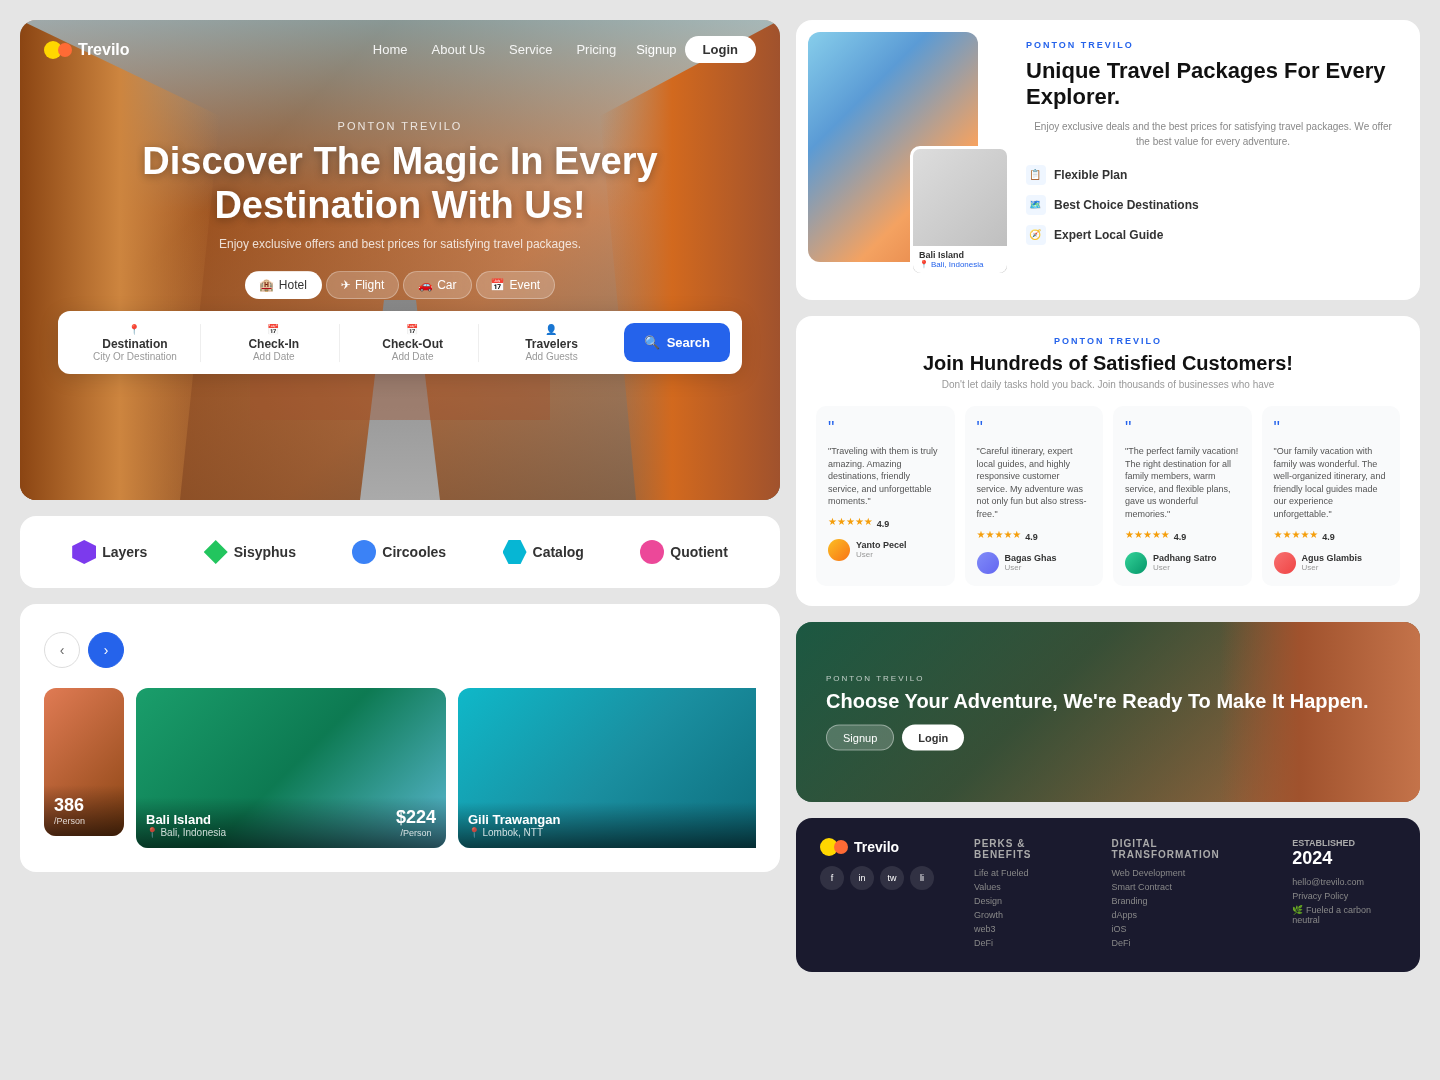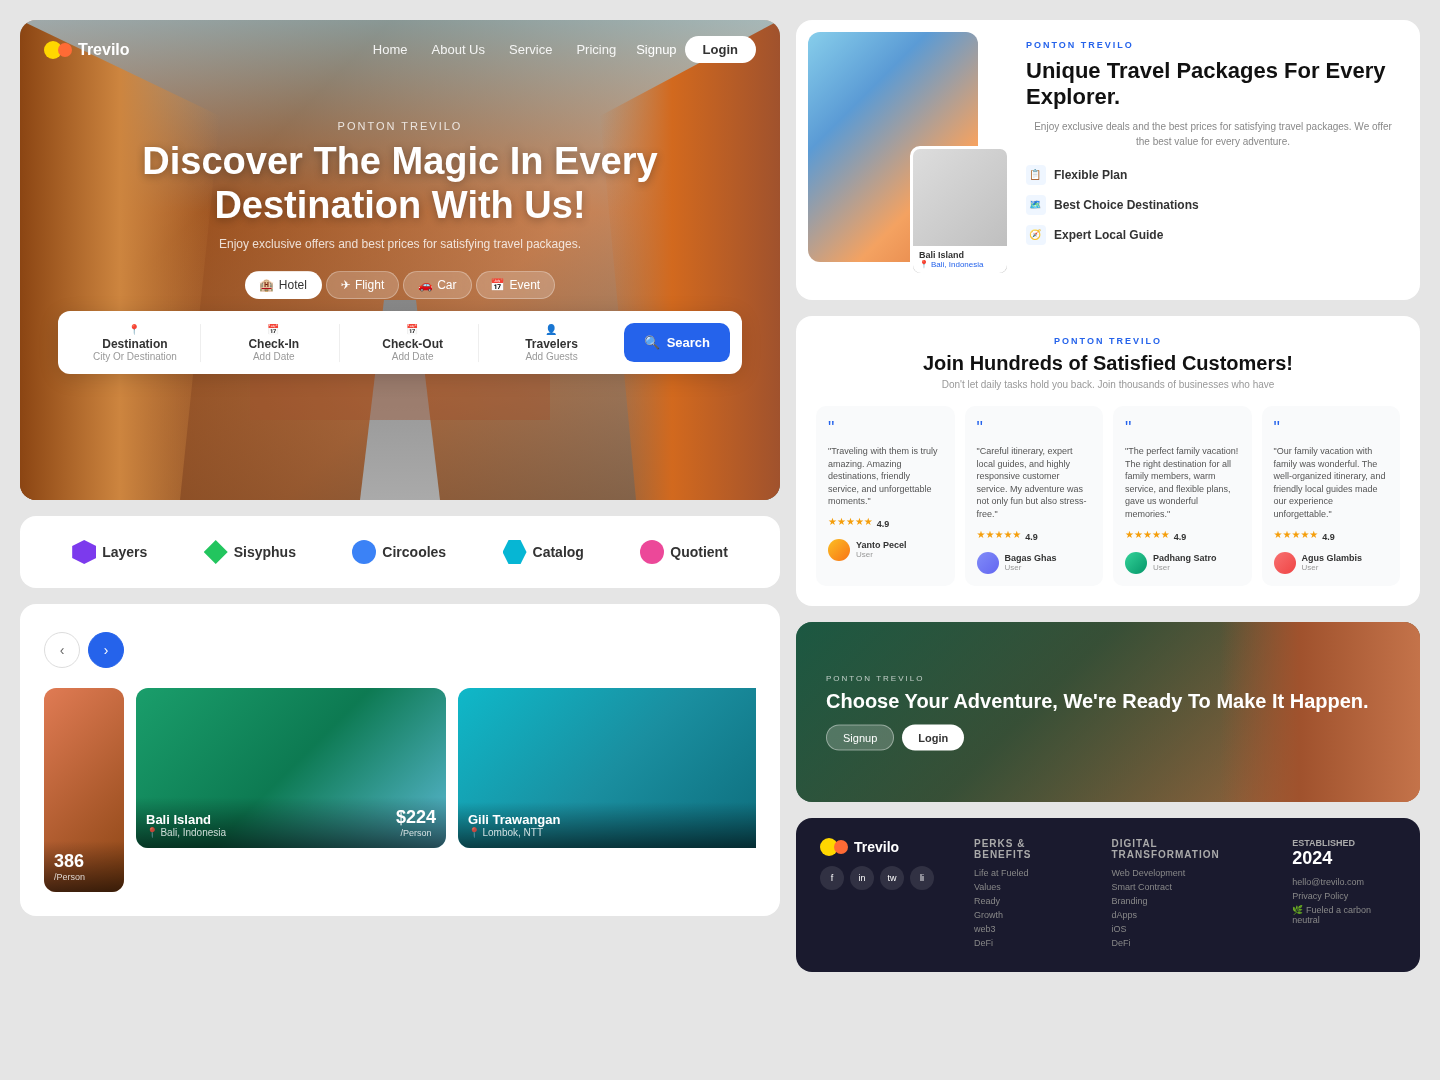--- a/index.html
+++ b/index.html
@@ -298,21 +298,21 @@
       overflow: hidden;
     }
     .dest-card {
       border-radius: 12px;
       overflow: hidden;
       position: relative;
       flex-shrink: 0;
     }
     .dest-card-sm {
       width: 80px;
-      height: 204px;
+      height: 148px;
     }
     .dest-card-md {
       width: 310px;
       height: 160px;
     }
     .dest-card-1 {
       background: linear-gradient(135deg, #E07B54 0%, #8B4513 100%);
     }
     .dest-card-2 {
       background: linear-gradient(135deg, #1a9e6b 0%, #0d7a52 50%, #5bb8d4 100%);
@@ -954,21 +954,21 @@
           <div class="social-icon">in</div>
           <div class="social-icon">tw</div>
           <div class="social-icon">li</div>
         </div>
       </div>
       <div class="footer-cols">
         <div>
           <div class="footer-col-title">Perks &amp; Benefits</div>
           <div class="footer-col-item">Life at Fueled</div>
           <div class="footer-col-item">Values</div>
-          <div class="footer-col-item">Ready</div>
+          <div class="footer-col-item">Design</div>
           <div class="footer-col-item">Growth</div>
           <div class="footer-col-item">web3</div>
           <div class="footer-col-item">DeFi</div>
         </div>
         <div>
           <div class="footer-col-title">Digital Transformation</div>
           <div class="footer-col-item">Web Development</div>
           <div class="footer-col-item">Smart Contract</div>
           <div class="footer-col-item">Branding</div>
           <div class="footer-col-item">dApps</div>

